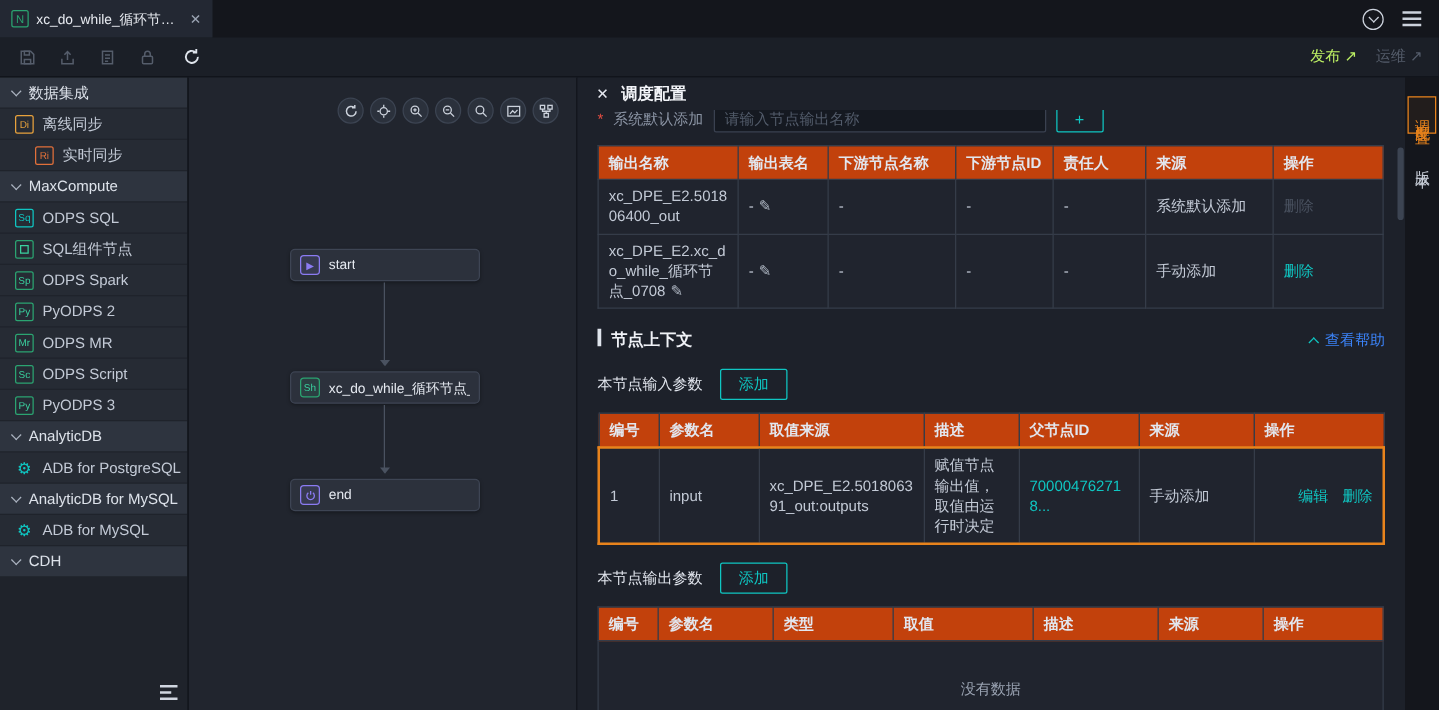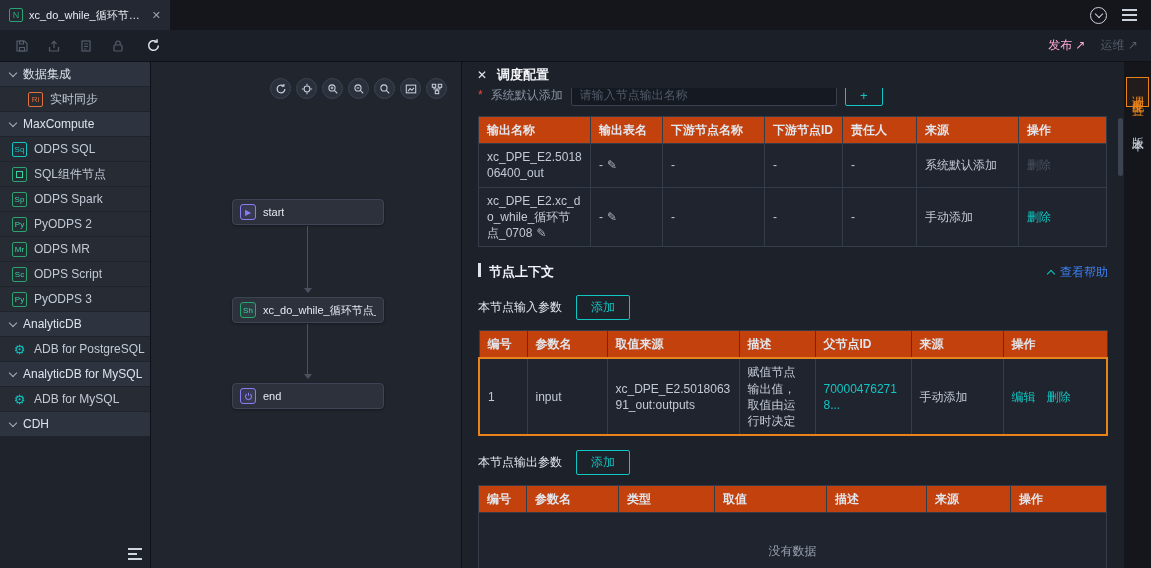--- a/index.html
+++ b/index.html
@@ -20,21 +20,21 @@
     transform:rotate(45deg); margin-top:-3px; }
   .hamburger { display:flex; flex-direction:column; gap:3px; }
   .hamburger i { width:15px; height:2px; background:#ccd2dc; }
 
   
   .actionbar { height:32px; background:#1b1f27; border-bottom:1px solid #0f1218;
     display:flex; align-items:center; padding:0 13px; gap:15px; }
   .aicon { width:17px; height:17px; display:grid; place-items:center; color:#555d6b; }
   .aicon.bright { color:#dfe4ec; margin-left:4px; }
   .aicon svg { display:block; }
-  .publish { color:#f9a8d4; cursor:pointer; }
+  .publish { color:#bef264; cursor:pointer; }
   .ops { color:#555d6b; cursor:pointer; }
 
   
   .main { display:flex; height:506px; }
 
   
   .sidebar { width:150px; background:#1f232b; overflow:hidden; position:relative; }
   .srow { height:24px; margin-bottom:1px; display:flex; align-items:center; gap:7px; padding:0 10px;
     cursor:pointer; white-space:nowrap; overflow:hidden; }
   .srow.group { background:#2e343f; color:#dde2ea; }
@@ -87,21 +87,21 @@
   table { border-collapse:collapse; margin:10px 16px 0; width:628px; table-layout:fixed; background:#20242e; }
   th,td { border:1px solid #353c49; padding:5px 8px; font-size:12px; text-align:left;
     vertical-align:middle; word-break:break-all; line-height:1.35; }
   th { background:#c2410c; color:#e2e6ee; font-weight:bold; }
   td { color:#c3cad6; }
   .link { color:#0fc6c2; cursor:pointer; }
   .link.disabled { color:#4a5260; cursor:default; }
   .edit-glyph { color:#aeb6c2; margin-left:4px; cursor:pointer; }
   tr.hl > td { border-top:2px solid #e8831c; border-bottom:2px solid #e8831c; }
   tr.hl > td:first-child { border-left:2px solid #e8831c; }
-  tr.hl > td:last-child { border-right:2px solid #e8831c; }
+  tr.hl > td:last-child { border-right:2px solid #e8831c;text-align:right; }
   .empty-cell { text-align:center; color:#98a1b0; height:76px; }
 
   .sect { display:flex; margin:16px 16px 0; }
   .sect-bar { width:3px; height:14px; background:#dfe4ec; margin-right:8px; }
   .sect-title { font-weight:bold; color:#f0f2f7; font-size:13px; flex:1; }
   .help { color:#3b82f6; font-size:12px; display:flex; gap:6px; align-items:center; cursor:pointer; }
   .chev-up { width:6px; height:6px; border-right:1.5px solid #0fc6c2; border-bottom:1.5px solid #0fc6c2;
     transform:rotate(225deg); margin-top:4px; }
 
   .param-row { display:flex; align-items:center; gap:14px; margin:14px 16px 0; color:#e2e6ee; }
@@ -178,20 +178,24 @@
 </div>
 
 <div class="main">
 
   <div class="sidebar">
     <div class="srow group">
       <i class="chev"></i>
       <span>数据集成</span>
     </div>
     <div class="srow item">
+      <span class="badge orange">Di</span>
+      <span>离线同步</span>
+    </div>
+    <div class="srow item">
       <span class="badge redorange">Ri</span>
       <span>实时同步</span>
     </div>
     <div class="srow group">
       <i class="chev"></i>
       <span>MaxCompute</span>
     </div>
     <div class="srow item">
       <span class="badge teal">Sq</span>
       <span>ODPS SQL</span>

